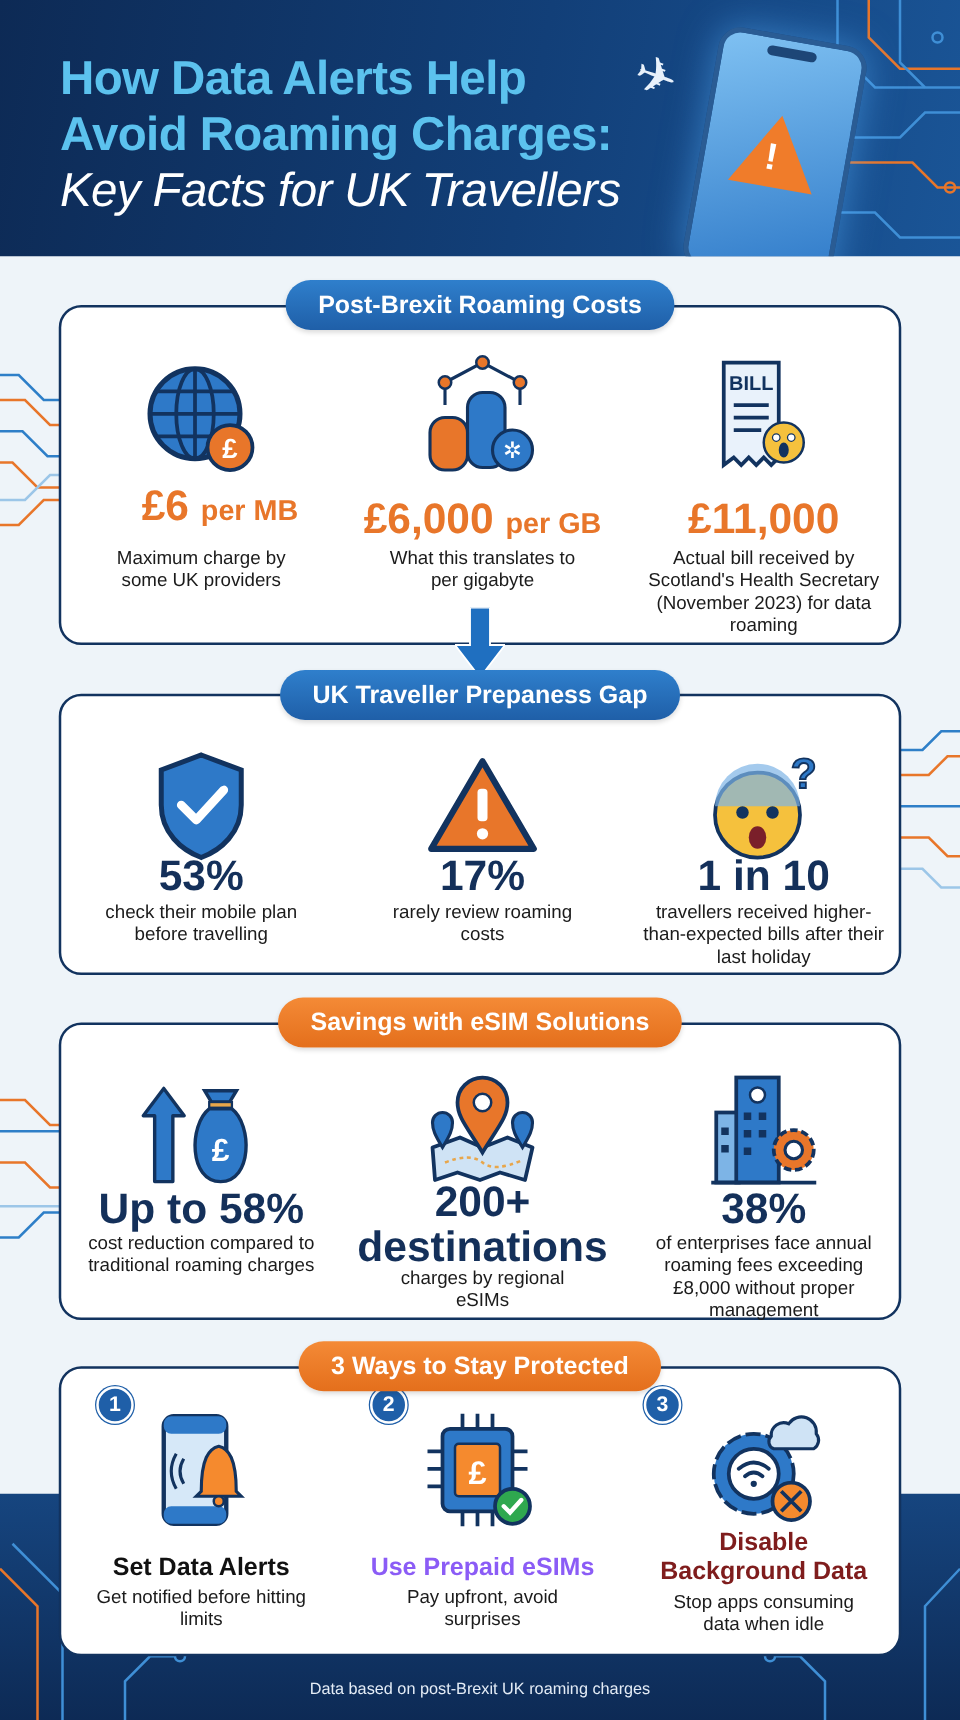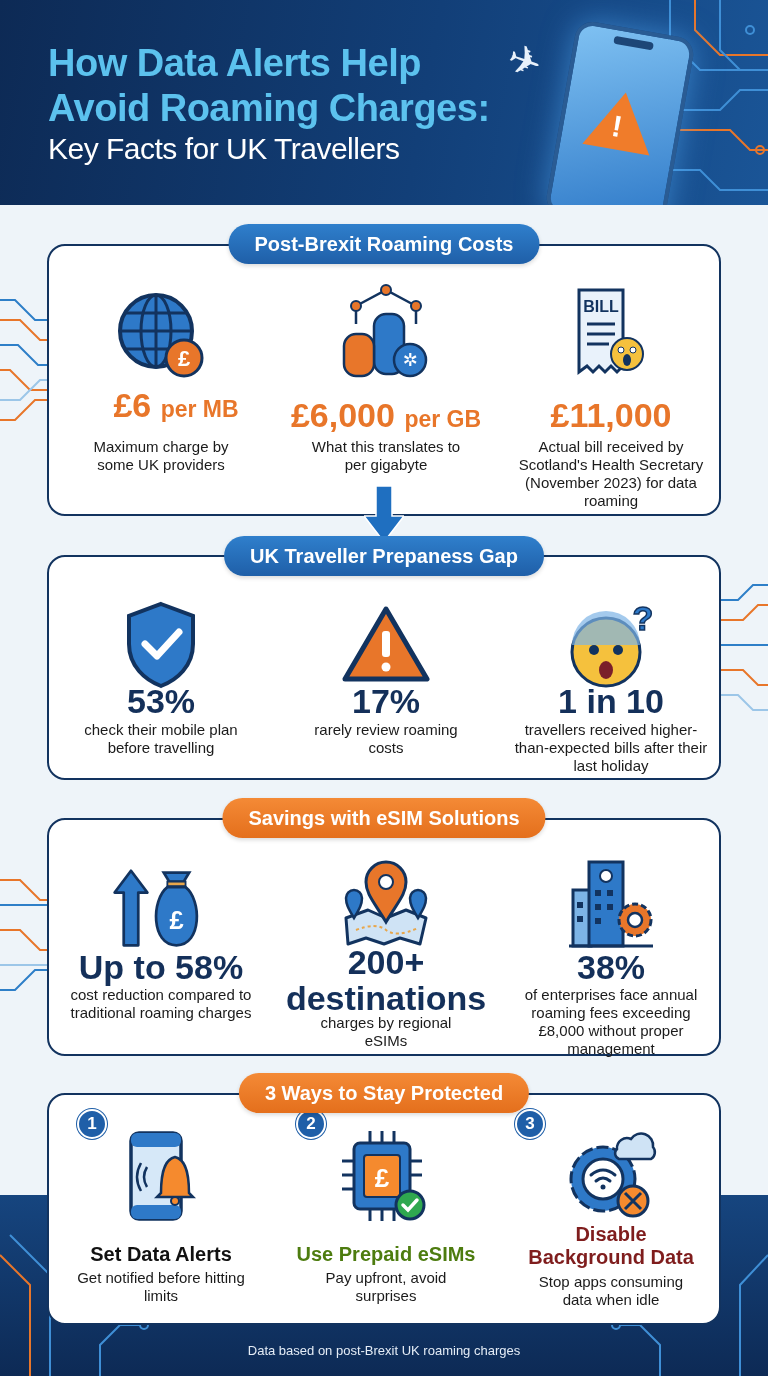--- a/index.html
+++ b/index.html
@@ -10,21 +10,21 @@
     position: relative;
   }
   .header {
     position: absolute; left: 0; top: 0; width: 768px; height: 205px;
     background: linear-gradient(100deg, #0d2a55 0%, #123f78 55%, #1a5597 100%);
     overflow: hidden;
   }
   .title-line { position: absolute; left: 48px; font-weight: bold; color: #5cc2ee; font-size: 38px; letter-spacing: -0.5px; }
   .title-line.l1 { top: 42px; }
   .title-line.l2 { top: 87px; }
-  .title-line.l3 { top: 132px; color: #ffffff; font-weight: normal; font-size: 30px; }
+  .title-line.l3 { top: 132px; color: #ffffff; font-weight: normal; font-size: 38px; font-style: italic; }
   .phone {
     position: absolute; left: 560px; top: 28px; width: 120px; height: 196px;
     border-radius: 18px; background: linear-gradient(160deg, #7fc1f2, #2e79c8);
     border: 4px solid #2a5c94; transform: rotate(10deg);
     box-shadow: 0 0 30px rgba(90,180,255,0.5);
   }
   .phone .notch { position:absolute; left:35px; top:6px; width:40px; height:8px; border-radius:4px; background:#1d4677; }
   .phone .warn { position:absolute; left:22px; top:60px; width:0; height:0; border-left:34px solid transparent; border-right:34px solid transparent; border-bottom:58px solid #f07c2a; }
   .phone .warn-mark { position:absolute; left:48px; top:78px; color:#fff; font-weight:bold; font-size:30px; }
   .plane { position:absolute; left:508px; top:38px; font-size:40px; color:#e8f1fb; transform: rotate(20deg); }
@@ -329,21 +329,21 @@
           <line x1="74" y1="34" x2="86" y2="34"></line>
             <line x1="74" y1="48" x2="86" y2="48"></line>
         </g>
         <rect x="18" y="16" width="56" height="66" rx="6" fill="#2e79c8" stroke="#12335f" stroke-width="3"></rect>
         <rect x="28" y="28" width="36" height="42" rx="3" fill="#f58a2e" stroke="#12335f" stroke-width="2"></rect>
         <text x="46" y="60" text-anchor="middle" font-size="26" font-weight="bold" fill="#fff" font-family="Liberation Sans, sans-serif">£</text>
         <circle cx="74" cy="78" r="14" fill="#2fa84f" stroke="#12335f" stroke-width="3"></circle>
         <path d="M67 78 L72 83 L81 73" fill="none" stroke="#fff" stroke-width="3.5" stroke-linecap="round"></path>
       </svg>
     </div>
-    <div class="big" style="top:148px;font-size:20px;color:#4d7c0f;">Use Prepaid eSIMs</div>
+    <div class="big" style="top:148px;font-size:20px;color:#8b5cf6;">Use Prepaid eSIMs</div>
     <div class="desc" style="top:174px;width:150px;left:37px;">Pay upfront, avoid surprises</div>
   </div>
   <div class="col" style="left:450px;top:0;">
     <div class="num-badge" style="left:16px;top:14px;">3</div>
     <div class="icon-box" style="top:26px;">
       <svg width="100" height="100" viewBox="0 0 100 100">
         <circle cx="42" cy="58" r="32" fill="#2e79c8" stroke="#12335f" stroke-width="3" stroke-dasharray="12 4"></circle>
         <circle cx="42" cy="58" r="20" fill="#fff" stroke="#12335f" stroke-width="3"></circle>
         <g fill="none" stroke="#12335f" stroke-width="3" stroke-linecap="round">
           <path d="M30 54 Q42 44 54 54"></path>

